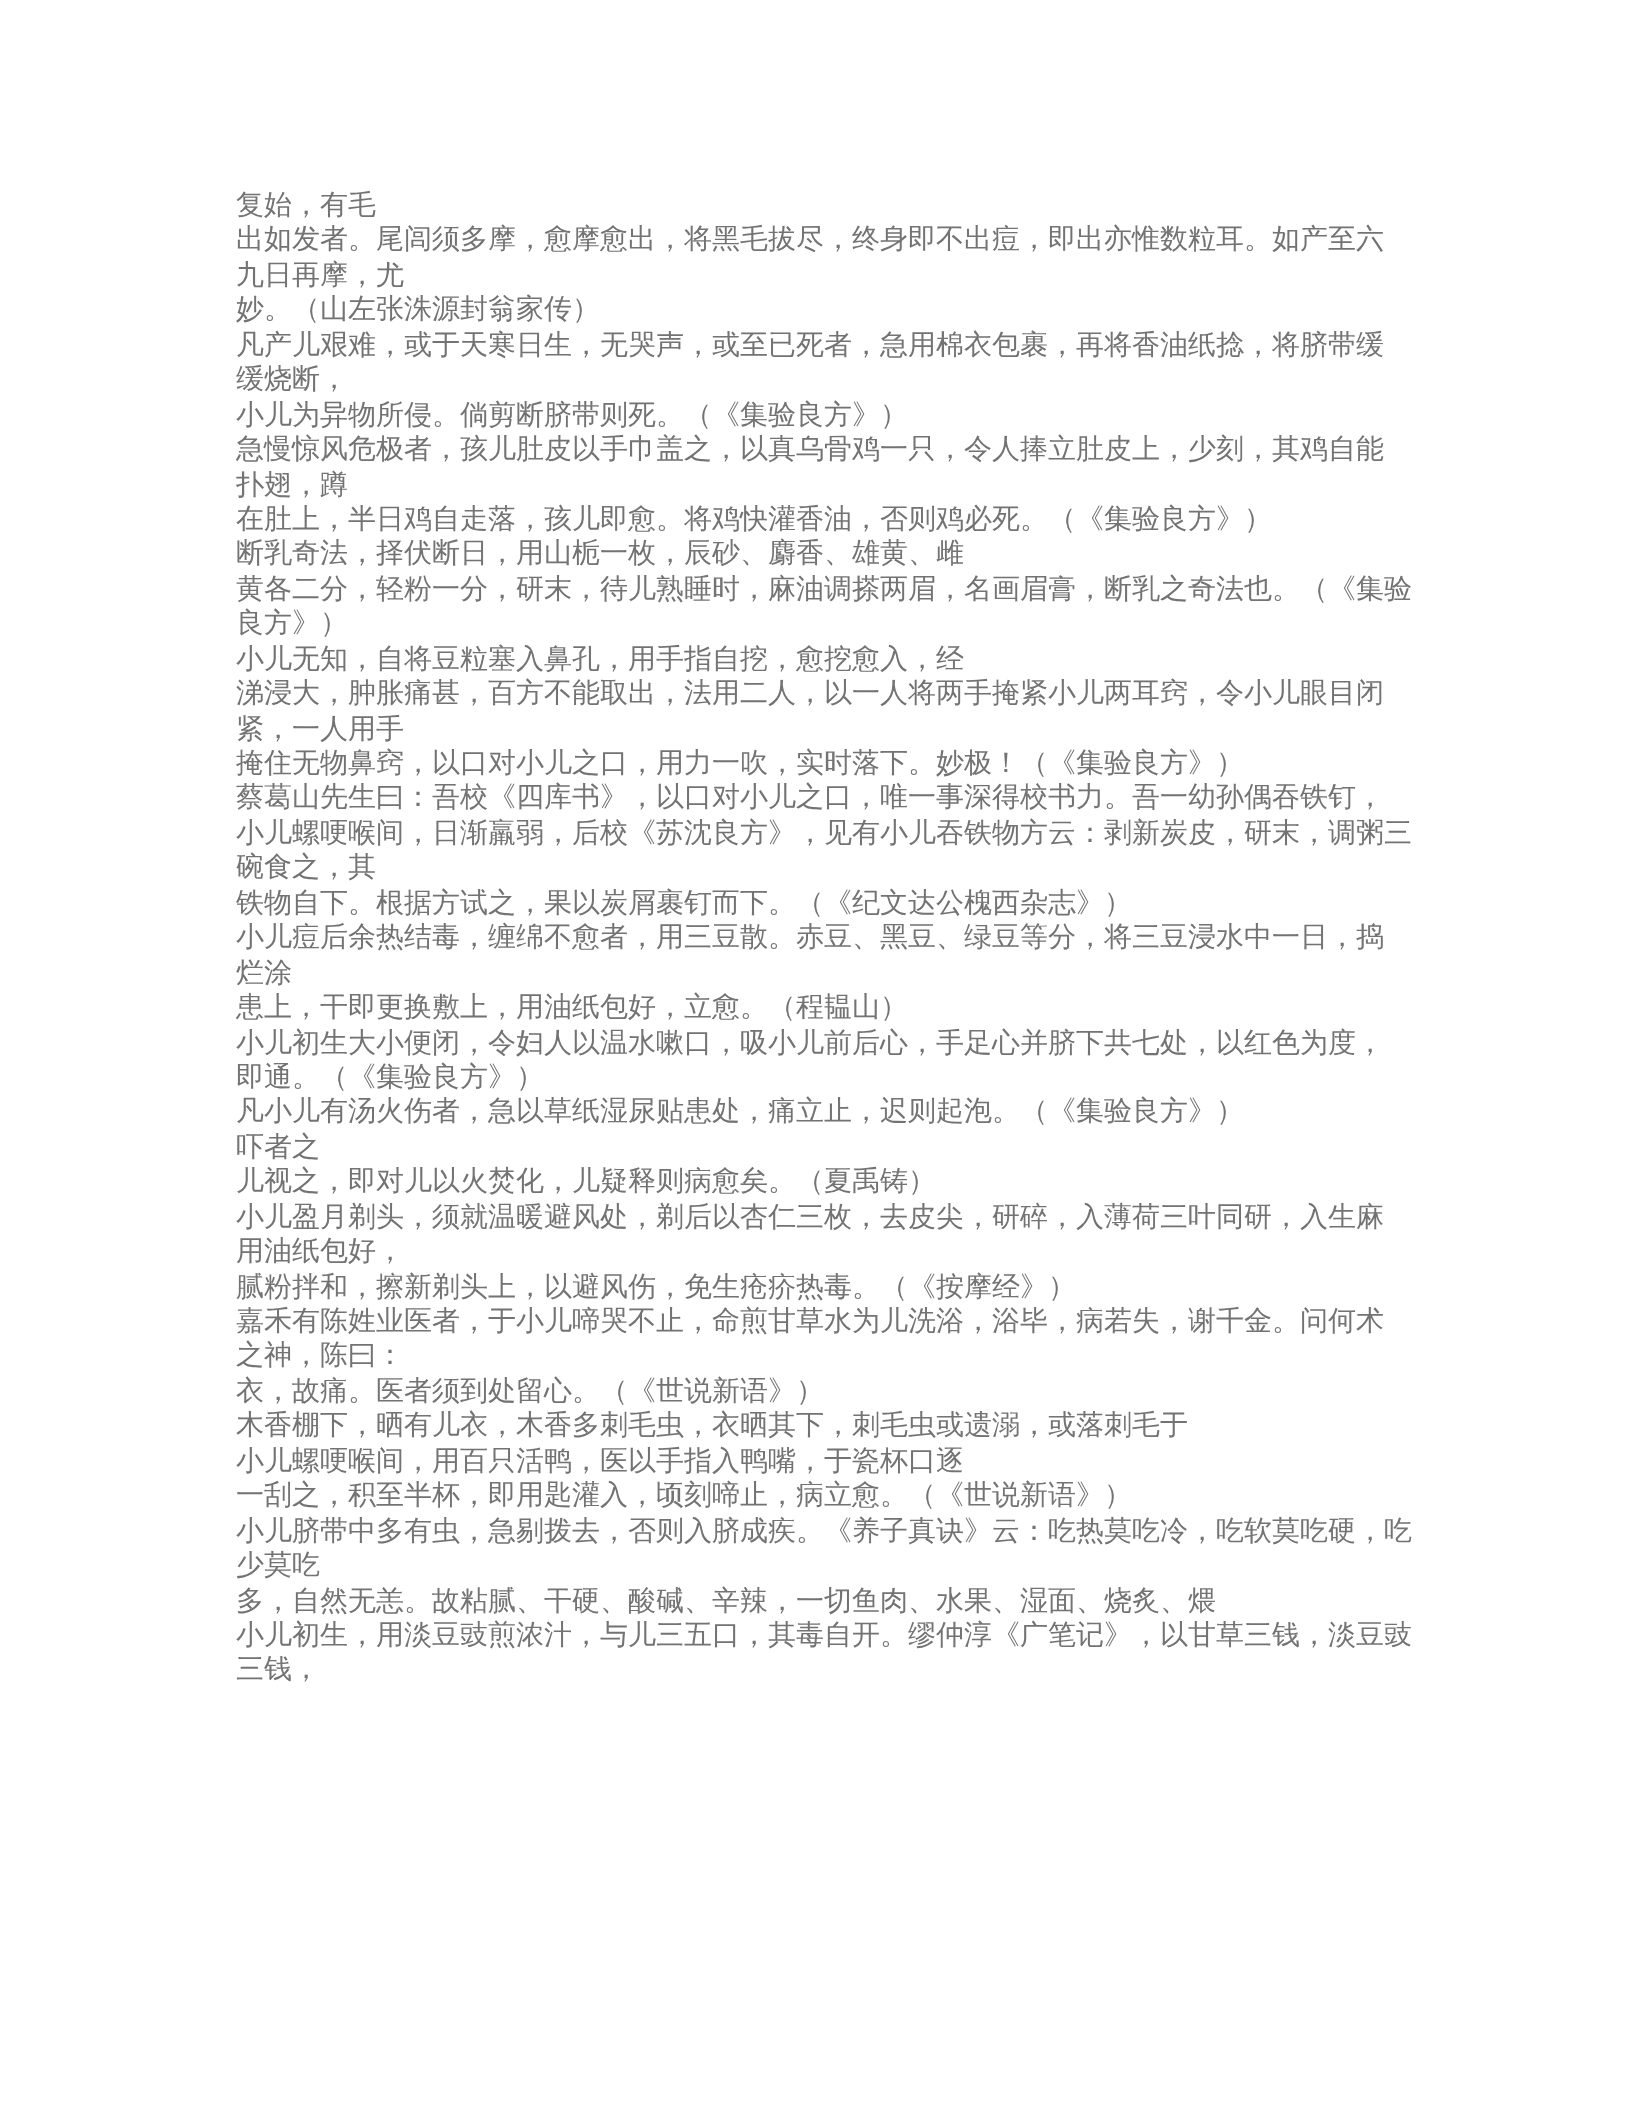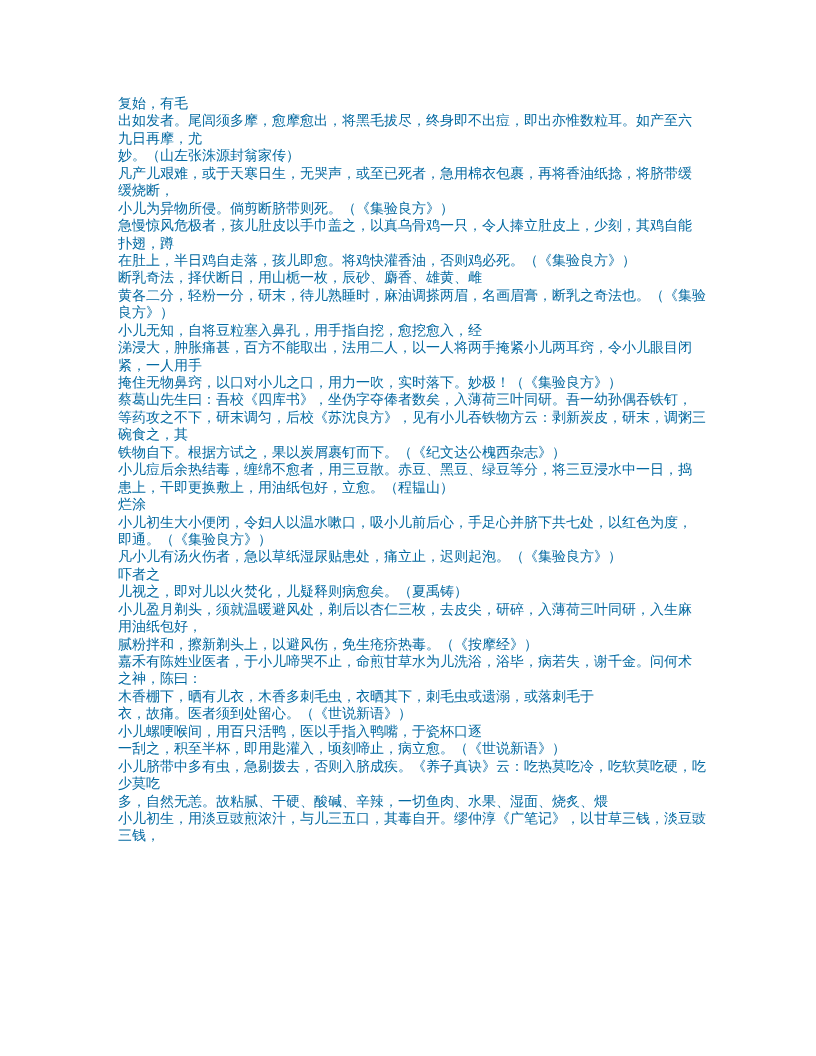--- a/index.html
+++ b/index.html
@@ -5,21 +5,21 @@
   html, body { margin: 0; padding: 0; background: #ffffff; }
   body { width: 816px; height: 1056px; position: relative; overflow: hidden; }
   .page {
     position: absolute;
     left: 118px;
     top: 95px;
     width: 592px;
     font-family: "DejaVu Serif", "Liberation Serif", serif;
     font-size: 14px;
     line-height: 17.45px;
-    color: #0369a1;
+    color: #737373;
   }
   .line { display: block; white-space: nowrap; height: 17.45px; }
 </style>
 </head>
 <body>
 
 <div class="page">
   <span class="line">复始，有毛</span>
   <span class="line">出如发者。尾闾须多摩，愈摩愈出，将黑毛拔尽，终身即不出痘，即出亦惟数粒耳。如产至六</span>
   <span class="line">九日再摩，尤</span>
@@ -30,39 +30,39 @@
   <span class="line">急慢惊风危极者，孩儿肚皮以手巾盖之，以真乌骨鸡一只，令人捧立肚皮上，少刻，其鸡自能</span>
   <span class="line">扑翅，蹲</span>
   <span class="line">在肚上，半日鸡自走落，孩儿即愈。将鸡快灌香油，否则鸡必死。（《集验良方》）</span>
   <span class="line">断乳奇法，择伏断日，用山栀一枚，辰砂、麝香、雄黄、雌</span>
   <span class="line">黄各二分，轻粉一分，研末，待儿熟睡时，麻油调搽两眉，名画眉膏，断乳之奇法也。（《集验</span>
   <span class="line">良方》）</span>
   <span class="line">小儿无知，自将豆粒塞入鼻孔，用手指自挖，愈挖愈入，经</span>
   <span class="line">涕浸大，肿胀痛甚，百方不能取出，法用二人，以一人将两手掩紧小儿两耳窍，令小儿眼目闭</span>
   <span class="line">紧，一人用手</span>
   <span class="line">掩住无物鼻窍，以口对小儿之口，用力一吹，实时落下。妙极！（《集验良方》）</span>
-  <span class="line">蔡葛山先生曰：吾校《四库书》，坐伪字夺俸者数矣，入薄荷三叶同研。吾一幼孙偶吞铁钉，</span>
-  <span class="line">等药攻之不下，研末调匀，后校《苏沈良方》，见有小儿吞铁物方云：剥新炭皮，研末，调粥三</span>
+  <span class="line">蔡葛山先生曰：吾校《四库书》，以口对小儿之口，唯一事深得校书力。吾一幼孙偶吞铁钉，</span>
+  <span class="line">小儿螺哽喉间，日渐羸弱，后校《苏沈良方》，见有小儿吞铁物方云：剥新炭皮，研末，调粥三</span>
   <span class="line">碗食之，其</span>
   <span class="line">铁物自下。根据方试之，果以炭屑裹钉而下。（《纪文达公槐西杂志》）</span>
   <span class="line">小儿痘后余热结毒，缠绵不愈者，用三豆散。赤豆、黑豆、绿豆等分，将三豆浸水中一日，捣</span>
+  <span class="line">烂涂</span>
   <span class="line">患上，干即更换敷上，用油纸包好，立愈。（程韫山）</span>
-  <span class="line">烂涂</span>
   <span class="line">小儿初生大小便闭，令妇人以温水嗽口，吸小儿前后心，手足心并脐下共七处，以红色为度，</span>
   <span class="line">即通。（《集验良方》）</span>
   <span class="line">凡小儿有汤火伤者，急以草纸湿尿贴患处，痛立止，迟则起泡。（《集验良方》）</span>
   <span class="line">吓者之</span>
   <span class="line">儿视之，即对儿以火焚化，儿疑释则病愈矣。（夏禹铸）</span>
   <span class="line">小儿盈月剃头，须就温暖避风处，剃后以杏仁三枚，去皮尖，研碎，入薄荷三叶同研，入生麻</span>
   <span class="line">用油纸包好，</span>
   <span class="line">腻粉拌和，擦新剃头上，以避风伤，免生疮疥热毒。（《按摩经》）</span>
   <span class="line">嘉禾有陈姓业医者，于小儿啼哭不止，命煎甘草水为儿洗浴，浴毕，病若失，谢千金。问何术</span>
   <span class="line">之神，陈曰：</span>
+  <span class="line">衣，故痛。医者须到处留心。（《世说新语》）</span>
   <span class="line">木香棚下，晒有儿衣，木香多刺毛虫，衣晒其下，刺毛虫或遗溺，或落刺毛于</span>
-  <span class="line">衣，故痛。医者须到处留心。（《世说新语》）</span>
   <span class="line">小儿螺哽喉间，用百只活鸭，医以手指入鸭嘴，于瓷杯口逐</span>
   <span class="line">一刮之，积至半杯，即用匙灌入，顷刻啼止，病立愈。（《世说新语》）</span>
   <span class="line">小儿脐带中多有虫，急剔拨去，否则入脐成疾。《养子真诀》云：吃热莫吃冷，吃软莫吃硬，吃</span>
   <span class="line">少莫吃</span>
   <span class="line">多，自然无恙。故粘腻、干硬、酸碱、辛辣，一切鱼肉、水果、湿面、烧炙、煨</span>
   <span class="line">小儿初生，用淡豆豉煎浓汁，与儿三五口，其毒自开。缪仲淳《广笔记》，以甘草三钱，淡豆豉</span>
   <span class="line">三钱，</span>
   <span class="line"></span>
 </div>
 

